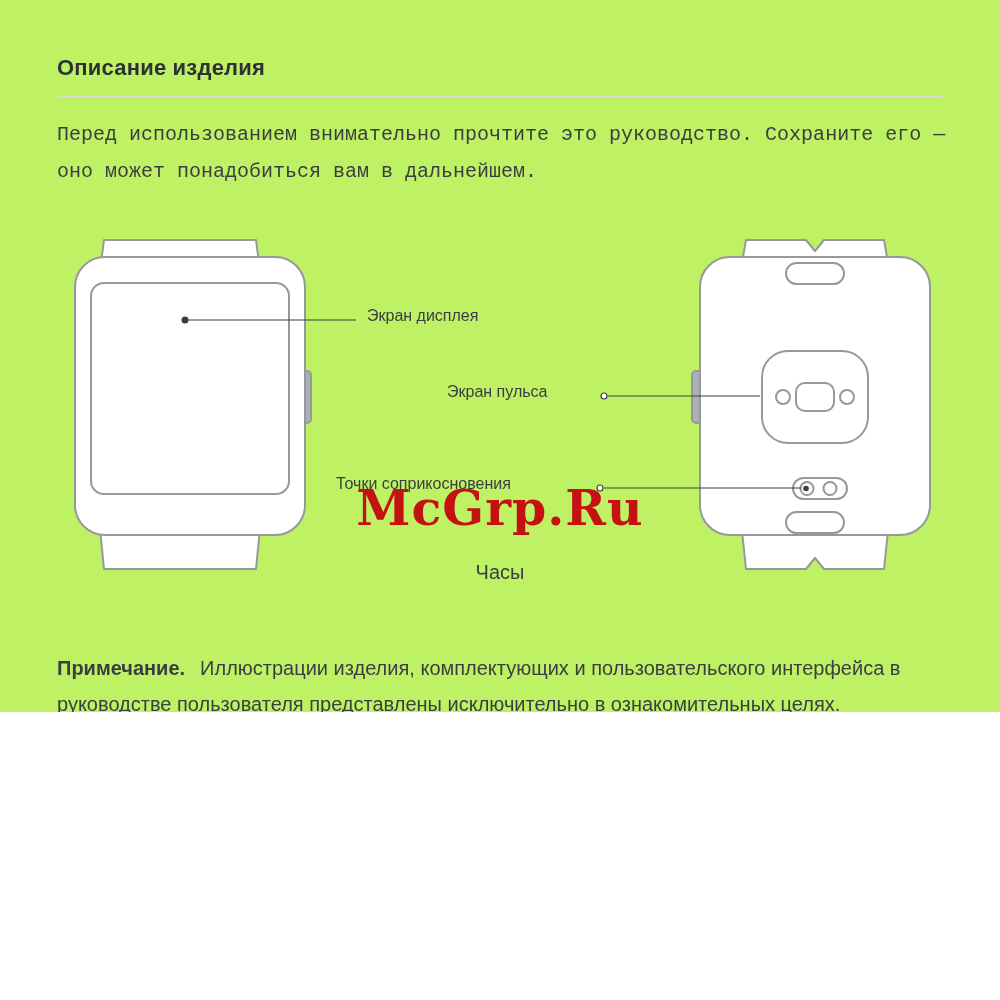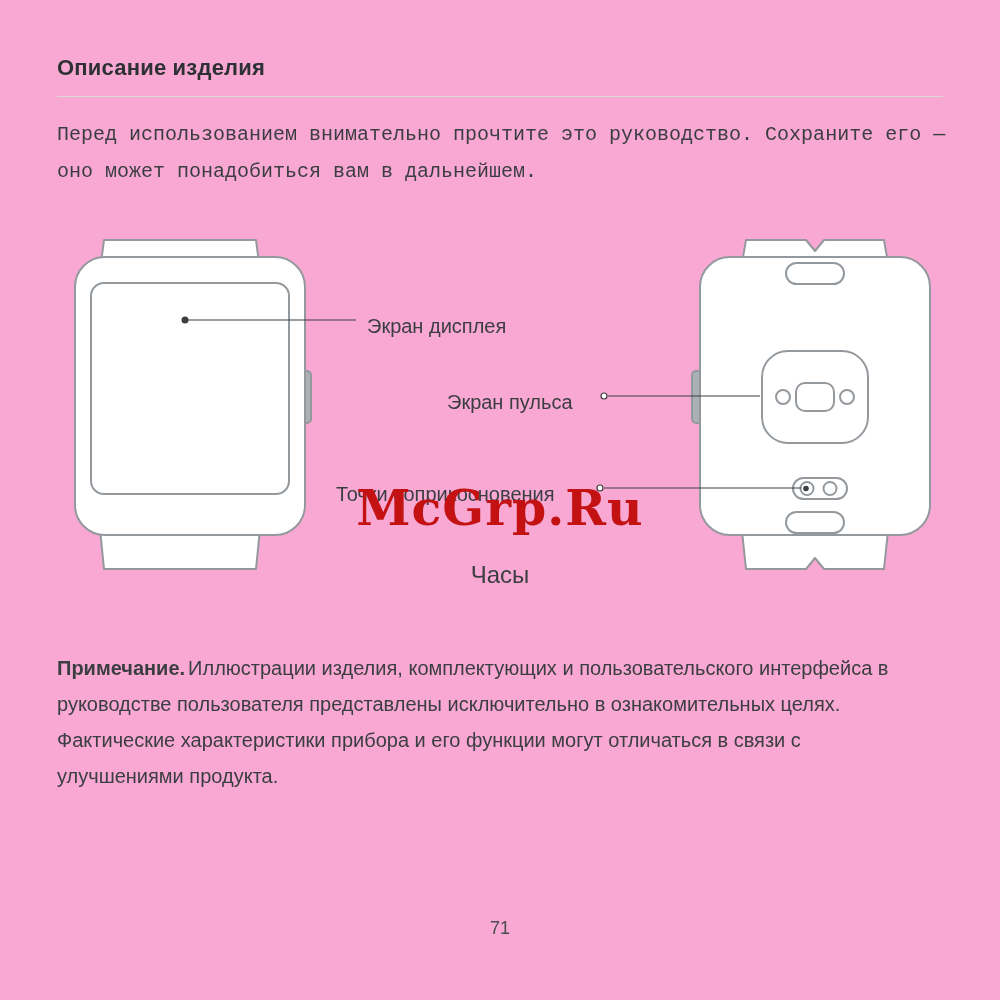--- a/index.html
+++ b/index.html
@@ -1,48 +1,48 @@
 <!DOCTYPE html>
 <html><head>
 <meta charset="utf-8">
 <style>
   html,body{margin:0;padding:0;background:#ffffff;}
   .page{
-    position:relative;width:1000px;height:1000px;background:#f9a8d4;overflow:hidden;
+    position:relative;width:1000px;height:712px;background:#bef264;overflow:hidden;
     font-family:"Liberation Sans", sans-serif;color:#3b3e41;
   }
   .title{
     position:absolute;left:57px;top:55px;font-size:22px;font-weight:bold;color:#2e3134;
     letter-spacing:.2px;
   }
   .rule{
     position:absolute;left:57px;top:96px;width:886px;height:1px;background:#dadada;
   }
   .intro{
     position:absolute;left:57px;top:116px;width:905px;font-size:20px;line-height:37px;color:#3b3e41;font-family:Liberation Mono, monospace;
   }
   .diagram-svg{position:absolute;left:0;top:230px;width:1000px;height:345px;z-index:1;}
   .callout{
-    position:absolute;font-size:20px;color:#3b3e41;white-space:nowrap;z-index:3;margin-top:8px;
+    position:absolute;font-size:16px;color:#3b3e41;white-space:nowrap;z-index:3;
   }
   .callout.display{left:367px;top:307px;}
   .callout.pulse{left:447px;top:383px;}
   .callout.contacts{left:336px;top:475px;}
   .caption{
-    position:absolute;left:50%;transform:translateX(-50%);top:561px;font-size:24px;color:#3b3e41;z-index:3;
+    position:absolute;left:50%;transform:translateX(-50%);top:561px;font-size:20px;color:#3b3e41;z-index:3;
   }
   .watermark{
     position:absolute;left:50%;transform:translateX(-50%);top:479px;z-index:5;
     font-family:"DejaVu Serif", serif;font-weight:bold;font-size:49px;color:#c41212;
     letter-spacing:1px;
   }
   .note{
     position:absolute;left:57px;top:650px;width:868px;font-size:20px;line-height:36px;color:#3b3e41;
   }
-  .note .note-label{font-weight:bold;margin-right:3px;}
+  .note .note-label{font-weight:bold;margin-right:15px;}
   .page-number{
     position:absolute;left:50%;transform:translateX(-50%);top:918px;font-size:18px;color:#4a4d50;text-align:center;
   }
 </style>
 </head>
 <body>
 
 <div class="page">
 
   <div class="title">Описание изделия</div>

